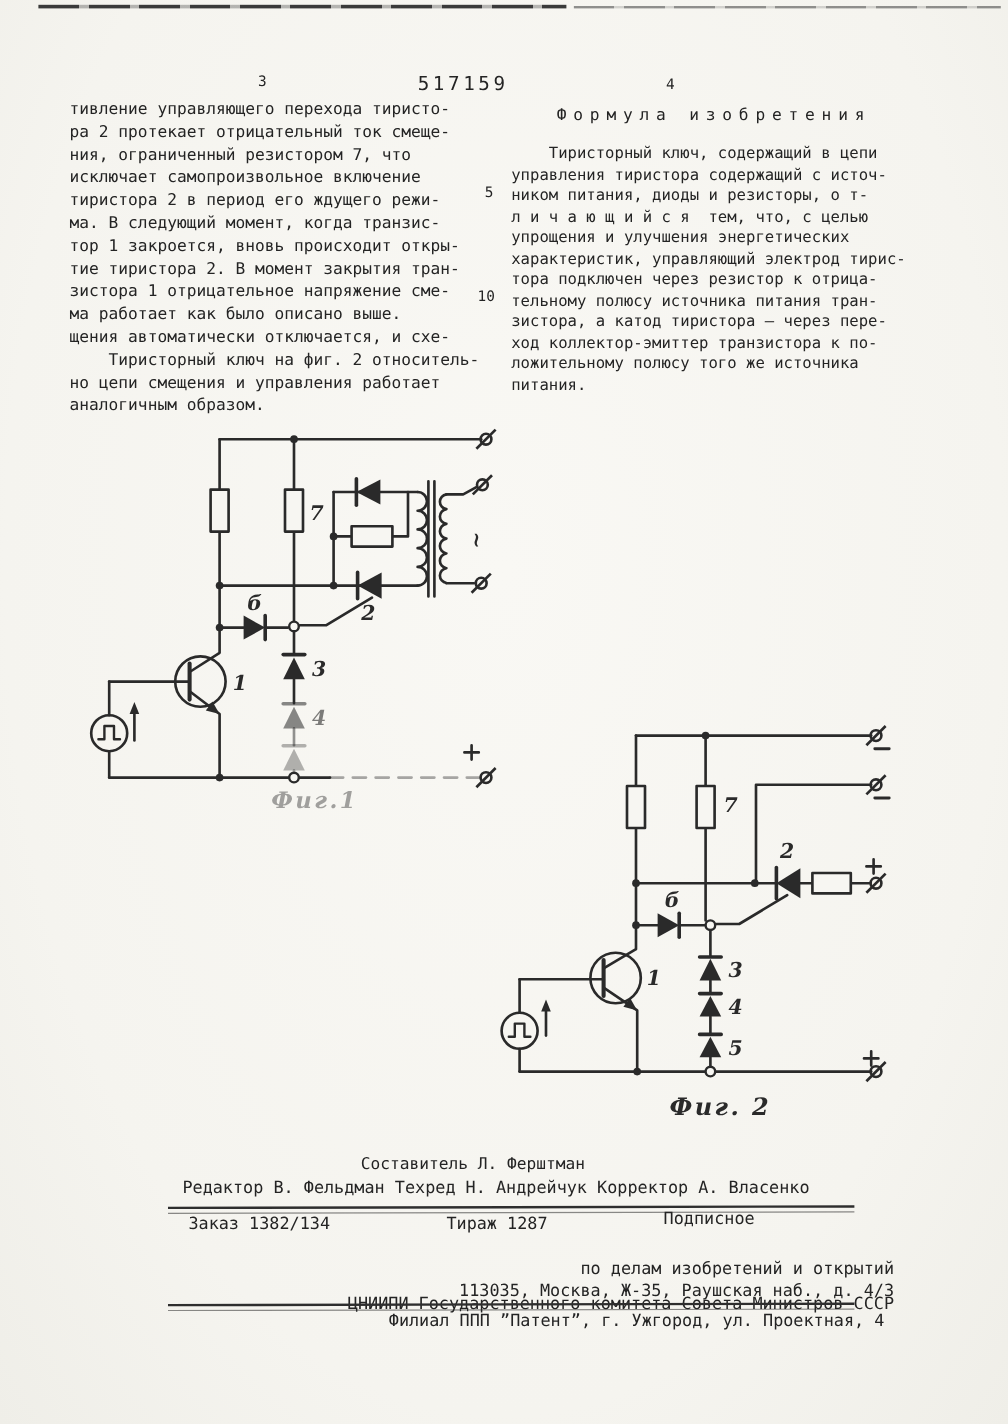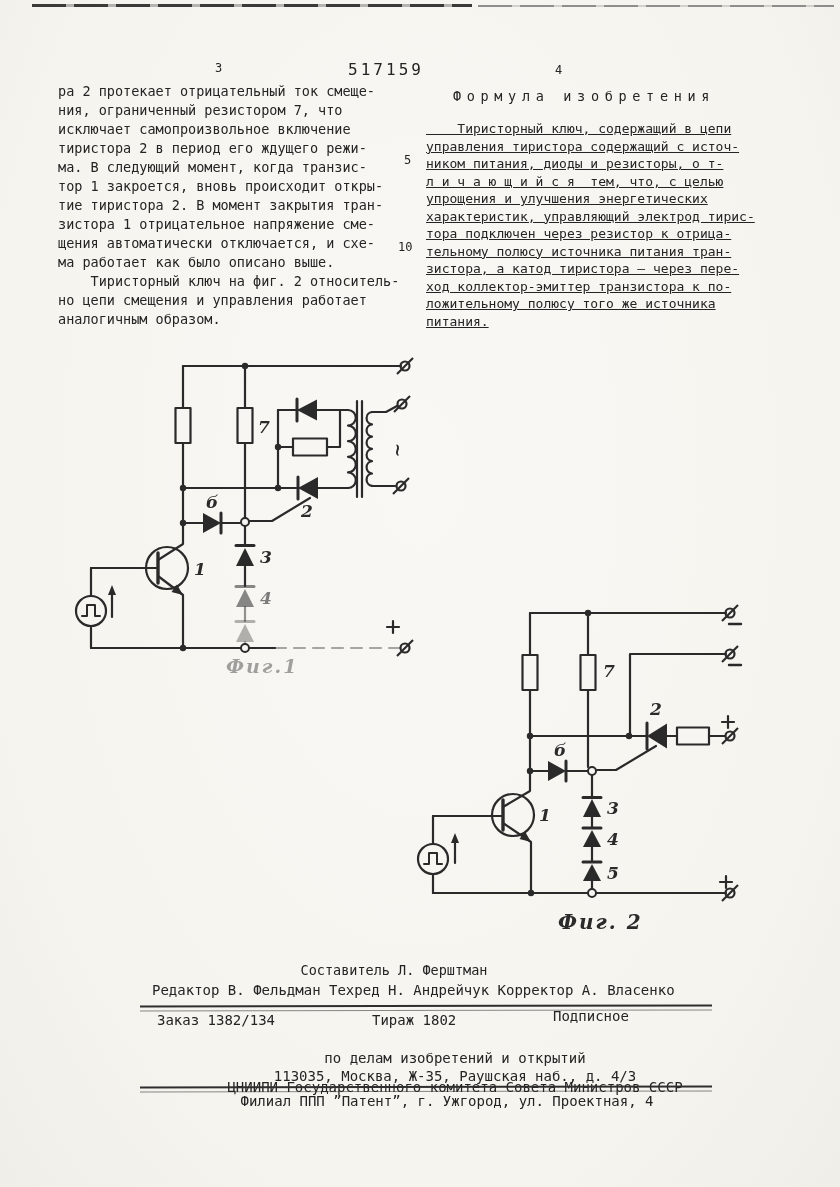--- a/index.html
+++ b/index.html
@@ -14,21 +14,21 @@
   }
   .abs { position: absolute; }
   .scanline { background: repeating-linear-gradient(90deg,#3a3a3a 0 34px, rgba(60,60,60,.35) 34px 42px); }
   .patnum { font-size:16px; letter-spacing:3px; text-align:center; }
   .pagenum { font-size:12px; }
   .tcol .tline { white-space: pre; font-size:13.5px; line-height:19px; }
   .tcol-r .tline { white-space: pre; font-size:13px; line-height:17.5px; }
   .heading { font-size:13.5px; letter-spacing:0.42em; text-align:center; white-space:nowrap; }
   .marker { font-size:12px; }
   .footer-line { font-size:13.5px; white-space:pre; }
-  .footer-line.big { font-size:14px; }
+  .footer-line.big { font-size:14px;text-align:right; }
   .fcenter { text-align:center; }
   .rule { height:3px; border-top:2.4px solid #2e2e2e; border-bottom:1px solid rgba(46,46,46,.55); transform: rotate(-0.12deg); }
   svg text { font-family:"DejaVu Serif", serif; font-style: italic; font-weight: bold; fill:#2a2a2a; }
   svg .lbl { font-size:17px; }
   svg .cap { font-size:19px; letter-spacing:2px; }
   svg .cap2 { font-size:20px; letter-spacing:2px; }
   .faded40 { opacity:.4; }
 </style>
 </head>
 <body>
@@ -36,37 +36,38 @@
 <div class="page">
 
   <div class="abs scanline" style="left:32px; top:4px; width:440px; height:2.6px;"></div>
   <div class="abs scanline" style="left:478px; top:5px; width:356px; height:1.6px; opacity:.55;"></div>
 
   <div class="abs patnum" style="left:336px; top:60px; width:100px;">517159</div>
   <div class="abs pagenum" style="left:215px; top:61px;">3</div>
   <div class="abs pagenum" style="left:555px; top:63px;">4</div>
 
   <div class="abs tcol" style="left:58px; top:82px; width:350px;">
+      <div class="tline">тивление управляющего перехода тиристо-</div>
       <div class="tline">ра 2 протекает отрицательный ток смеще-</div>
       <div class="tline">ния, ограниченный резистором 7, что</div>
       <div class="tline">исключает самопроизвольное включение</div>
       <div class="tline">тиристора 2 в период его ждущего режи-</div>
       <div class="tline">ма. В следующий момент, когда транзис-</div>
       <div class="tline">тор 1 закроется, вновь происходит откры-</div>
       <div class="tline">тие тиристора 2. В момент закрытия тран-</div>
       <div class="tline">зистора 1 отрицательное напряжение сме-</div>
+      <div class="tline">ма работает как было описано выше.</div>
       <div class="tline">щения автоматически отключается, и схе-</div>
-      <div class="tline">ма работает как было описано выше.</div>
       <div class="tline">    Тиристорный ключ на фиг. 2 относитель-</div>
       <div class="tline">но цепи смещения и управления работает</div>
       <div class="tline">аналогичным образом.</div>
     </div>
 
-  <div class="abs heading" style="left:419px; top:88px; width:330px;">Формула изобретения</div>
-  <div class="abs tcol-r" style="left:426px; top:120px; width:350px;text-decoration:underline;">
+  <div class="abs heading" style="left:430px; top:88px; width:330px;">Формула изобретения</div>
+  <div class="abs tcol-r" style="left:426px; top:120px; width:350px;">
       <div class="tline">    Тиристорный ключ, содержащий в цепи</div>
       <div class="tline">управления тиристора содержащий с источ-</div>
       <div class="tline">ником питания, диоды и резисторы, о т-</div>
       <div class="tline">л и ч а ю щ и й с я  тем, что, с целью</div>
       <div class="tline">упрощения и улучшения энергетических</div>
       <div class="tline">характеристик, управляющий электрод тирис-</div>
       <div class="tline">тора подключен через резистор к отрица-</div>
       <div class="tline">тельному полюсу источника питания тран-</div>
       <div class="tline">зистора, а катод тиристора – через пере-</div>
       <div class="tline">ход коллектор-эмиттер транзистора к по-</div>
@@ -240,21 +241,21 @@
     <text class="lbl" x="207" y="219">3</text>
     <text class="lbl" x="207" y="250">4</text>
     <text class="lbl" x="207" y="284">5</text>
     <text class="cap2" x="158" y="334">Фиг. 2</text>
   </svg>
 
   <div class="abs footer-line fcenter" style="left:154px; top:962px; width:480px;">Составитель Л. Ферштман</div>
   <div class="abs footer-line big" style="left:152px; top:982px;">Редактор В. Фельдман Техред Н. Андрейчук Корректор А. Власенко</div>
   <div class="abs rule" style="left:140px; top:1005px; width:572px;"></div>
   <div class="abs footer-line big" style="left:157px; top:1012px;">Заказ 1382/134</div>
-  <div class="abs footer-line big" style="left:372px; top:1012px;">Тираж 1802</div>
+  <div class="abs footer-line big" style="left:372px; top:1012px;">Тираж 1287</div>
   <div class="abs footer-line big" style="left:553px; top:1008px;">Подписное</div>
   <div class="abs footer-line big fcenter" style="left:165px; top:1079px; width:580px;">ЦНИИПИ Государственного комитета Совета Министров СССР</div>
   <div class="abs footer-line big fcenter" style="left:165px; top:1050px; width:580px;">по делам изобретений и открытий</div>
   <div class="abs footer-line big fcenter" style="left:165px; top:1068px; width:580px;">113035, Москва, Ж-35, Раушская наб., д. 4/3</div>
   <div class="abs rule" style="left:140px; top:1086px; width:572px;"></div>
   <div class="abs footer-line big fcenter" style="left:157px; top:1093px; width:580px;">Филиал ППП ”Патент”, г. Ужгород, ул. Проектная, 4</div>
 
 </div>
 
 </body></html>

